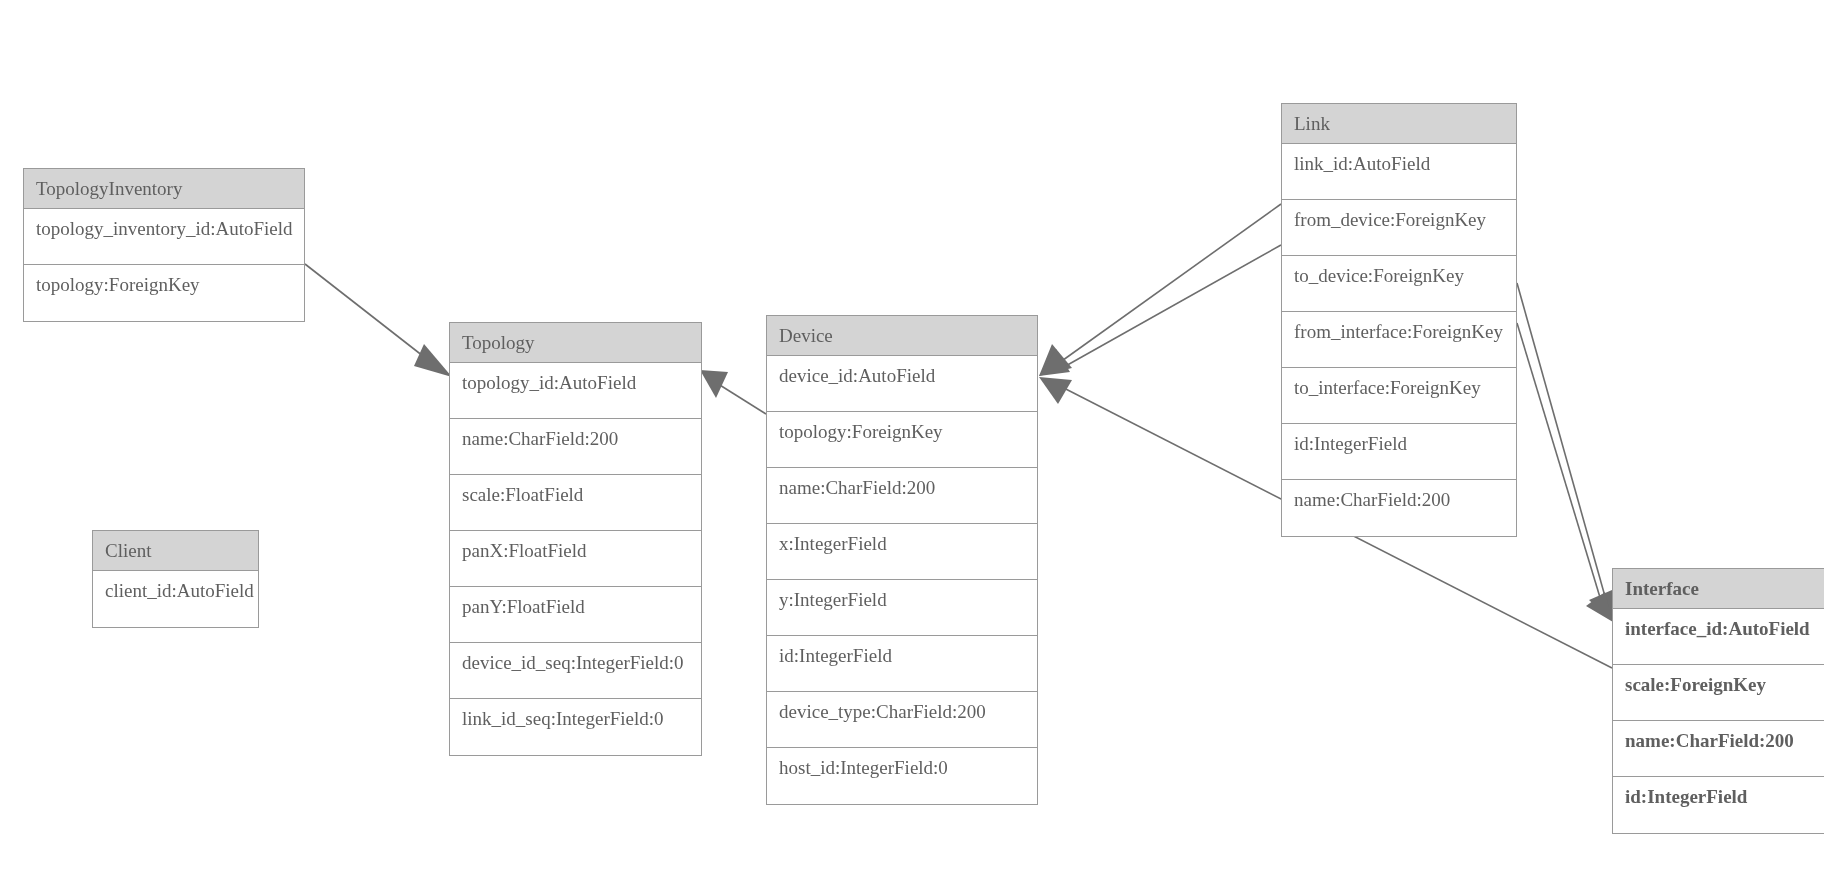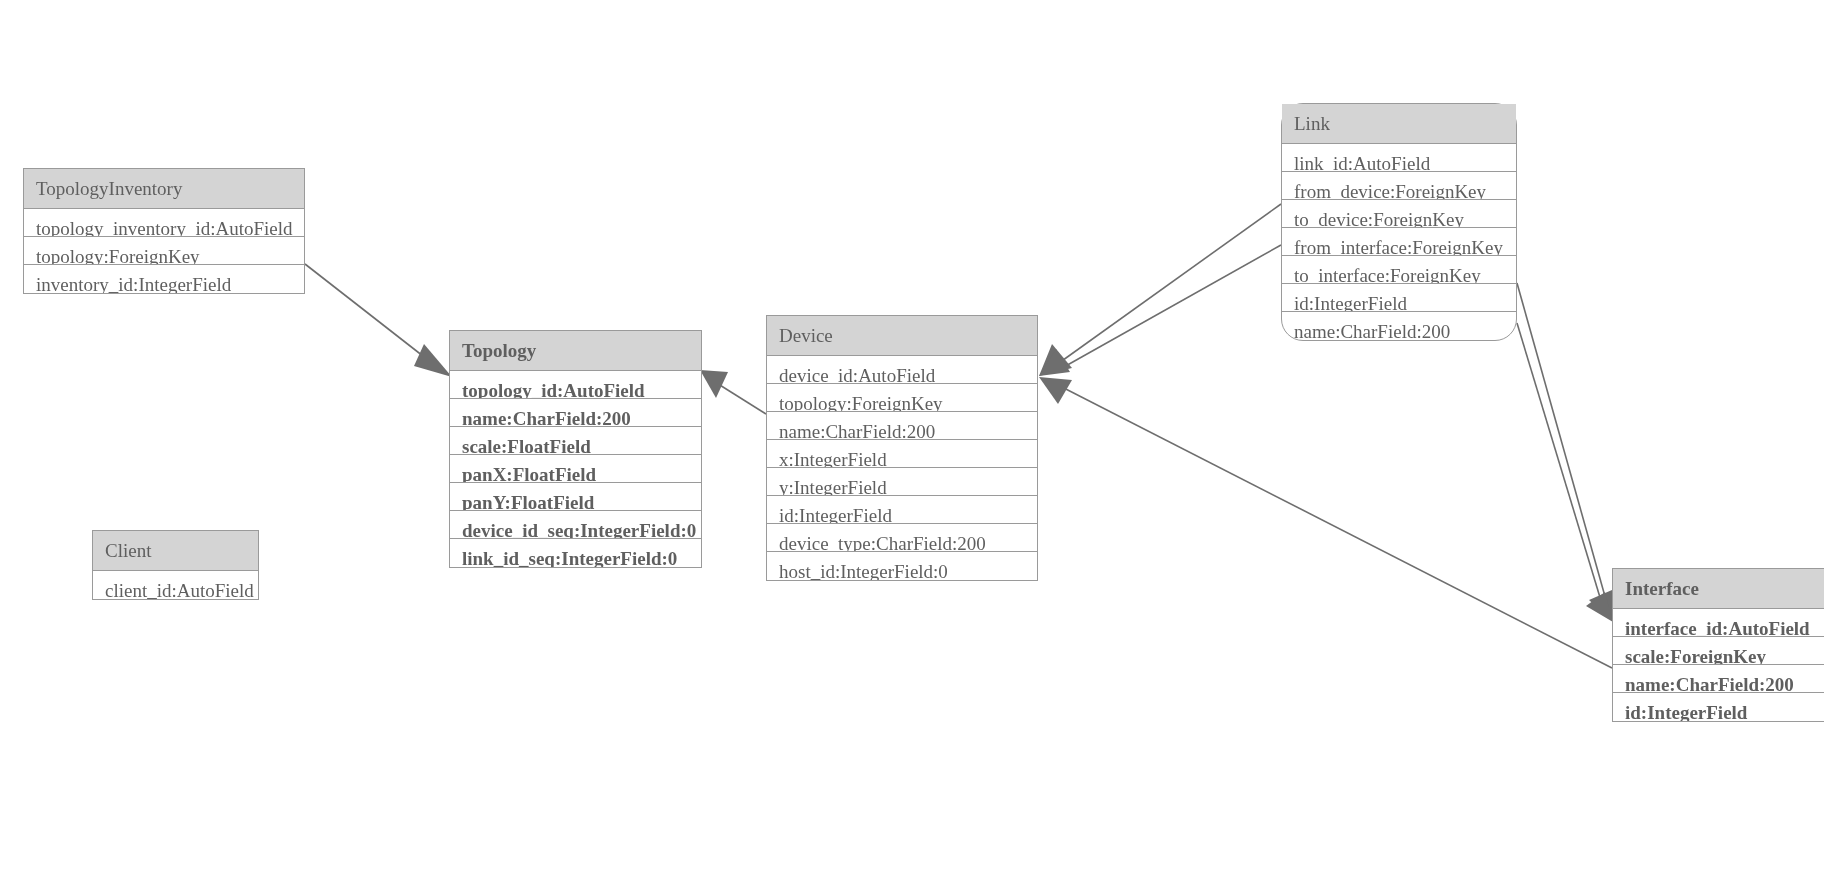--- a/index.html
+++ b/index.html
@@ -44,21 +44,21 @@
     height: 40px;
     padding: 0 0 0 12px;
     box-sizing: border-box;
     white-space: nowrap;
     overflow: hidden;
   }
   .entity-rows {
     display: block;
   }
   .entity-row {
-    height: 28px;
+    height: 56px;
     line-height: 40px;
     box-sizing: border-box;
     border-bottom: 1px solid #9a9a9a;
     color: #5f5f5f;
     font-size: 19px;
     padding: 0 8px 0 12px;
     white-space: nowrap;
     overflow: hidden;
   }
   .entity-row:last-child {
@@ -106,32 +106,31 @@
       <line x1="1517" y1="323" x2="1602" y2="604" stroke="#6e6e6e" stroke-width="1.6"></line>
       <polygon points="1613,622 1586,606 1605,592" fill="#6e6e6e"></polygon>
     </g>
   </svg>
 
   <div class="entity" style="left:23px; top:168px; width:282px;">
     <div class="entity-header">TopologyInventory</div>
     <div class="entity-rows">
       <div class="entity-row">topology_inventory_id:AutoField</div>
       <div class="entity-row">topology:ForeignKey</div>
-      <div class="entity-row">inventory_id:IntegerField</div>
     </div>
   </div>
 
   <div class="entity" style="left:92px; top:530px; width:167px;">
     <div class="entity-header">Client</div>
     <div class="entity-rows">
       <div class="entity-row">client_id:AutoField</div>
     </div>
   </div>
 
-  <div class="entity" style="left:449px; top:330px; width:253px;font-weight:bold;">
+  <div class="entity" style="left:449px; top:322px; width:253px;">
     <div class="entity-header">Topology</div>
     <div class="entity-rows">
       <div class="entity-row">topology_id:AutoField</div>
       <div class="entity-row">name:CharField:200</div>
       <div class="entity-row">scale:FloatField</div>
       <div class="entity-row">panX:FloatField</div>
       <div class="entity-row">panY:FloatField</div>
       <div class="entity-row">device_id_seq:IntegerField:0</div>
       <div class="entity-row">link_id_seq:IntegerField:0</div>
     </div>
@@ -144,21 +143,21 @@
       <div class="entity-row">topology:ForeignKey</div>
       <div class="entity-row">name:CharField:200</div>
       <div class="entity-row">x:IntegerField</div>
       <div class="entity-row">y:IntegerField</div>
       <div class="entity-row">id:IntegerField</div>
       <div class="entity-row">device_type:CharField:200</div>
       <div class="entity-row">host_id:IntegerField:0</div>
     </div>
   </div>
 
-  <div class="entity" style="left:1281px; top:103px; width:236px;border-radius:22px;">
+  <div class="entity" style="left:1281px; top:103px; width:236px;">
     <div class="entity-header">Link</div>
     <div class="entity-rows">
       <div class="entity-row">link_id:AutoField</div>
       <div class="entity-row">from_device:ForeignKey</div>
       <div class="entity-row">to_device:ForeignKey</div>
       <div class="entity-row">from_interface:ForeignKey</div>
       <div class="entity-row">to_interface:ForeignKey</div>
       <div class="entity-row">id:IntegerField</div>
       <div class="entity-row">name:CharField:200</div>
     </div>

